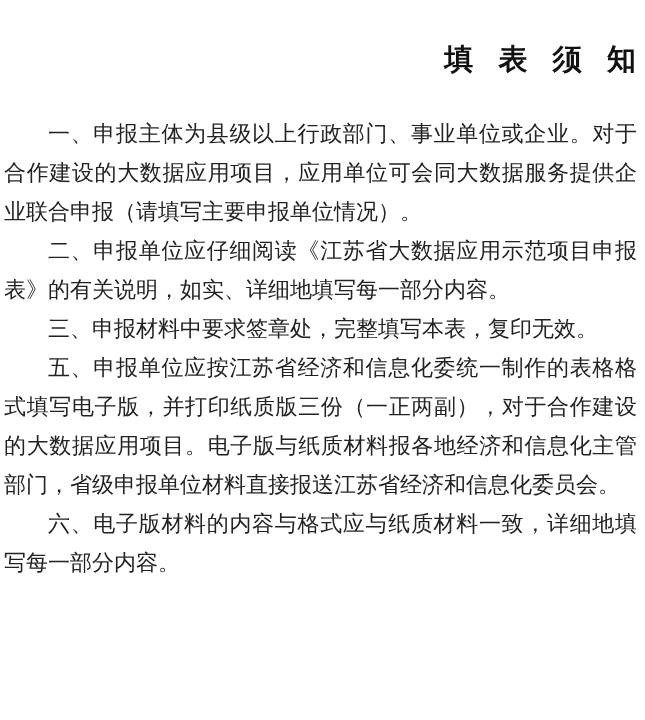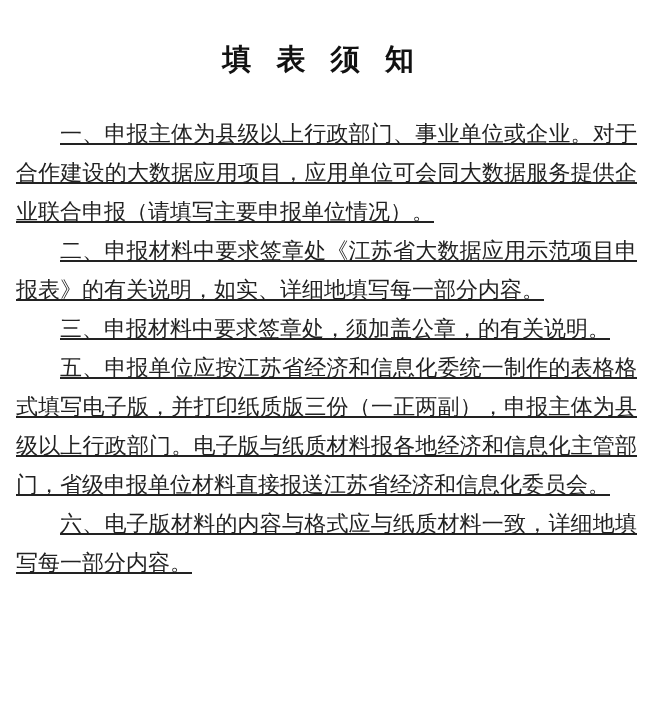--- a/index.html
+++ b/index.html
@@ -12,46 +12,45 @@
     width: 645px;
     height: 720px;
     margin: 0 auto;
     background: #ffffff;
     overflow: hidden;
     font-family: "Liberation Serif", "DejaVu Serif", serif;
     color: #222222;
   }
   .doc-title {
     margin: 40px 0 34px 0;
-    text-align: center;
+    text-align: right;
     font-size: 29px;
     font-weight: bold;
     letter-spacing: 9px;
     color: #111111;
     white-space: nowrap;
   }
   .doc-body {
-    padding: 0 8px 0 16px;
+    padding: 0 8px 0 4px;
     font-size: 22px;
     line-height: 39px;
     text-align: justify;
     text-justify: inter-ideograph;
-    text-decoration: underline;
   }
   .doc-body p {
     margin: 0;
     text-indent: 2em;
   }
 </style>
 </head>
 <body>
 
 <div class="page">
   <h1 class="doc-title">填 表 须 知</h1>
 
   <div class="doc-body">
     <p>一、申报主体为县级以上行政部门、事业单位或企业。对于合作建设的大数据应用项目，应用单位可会同大数据服务提供企业联合申报（请填写主要申报单位情况）。</p>
-    <p>二、申报材料中要求签章处《江苏省大数据应用示范项目申报表》的有关说明，如实、详细地填写每一部分内容。</p>
-    <p>三、申报材料中要求签章处，须加盖公章，的有关说明。</p>
-    <p>五、申报单位应按江苏省经济和信息化委统一制作的表格格式填写电子版，并打印纸质版三份（一正两副），申报主体为县级以上行政部门。电子版与纸质材料报各地经济和信息化主管部门，省级申报单位材料直接报送江苏省经济和信息化委员会。</p>
+    <p>二、申报单位应仔细阅读《江苏省大数据应用示范项目申报表》的有关说明，如实、详细地填写每一部分内容。</p>
+    <p>三、申报材料中要求签章处，完整填写本表，复印无效。</p>
+    <p>五、申报单位应按江苏省经济和信息化委统一制作的表格格式填写电子版，并打印纸质版三份（一正两副），对于合作建设的大数据应用项目。电子版与纸质材料报各地经济和信息化主管部门，省级申报单位材料直接报送江苏省经济和信息化委员会。</p>
     <p>六、电子版材料的内容与格式应与纸质材料一致，详细地填写每一部分内容。</p>
   </div>
 </div>
 
 </body></html>

